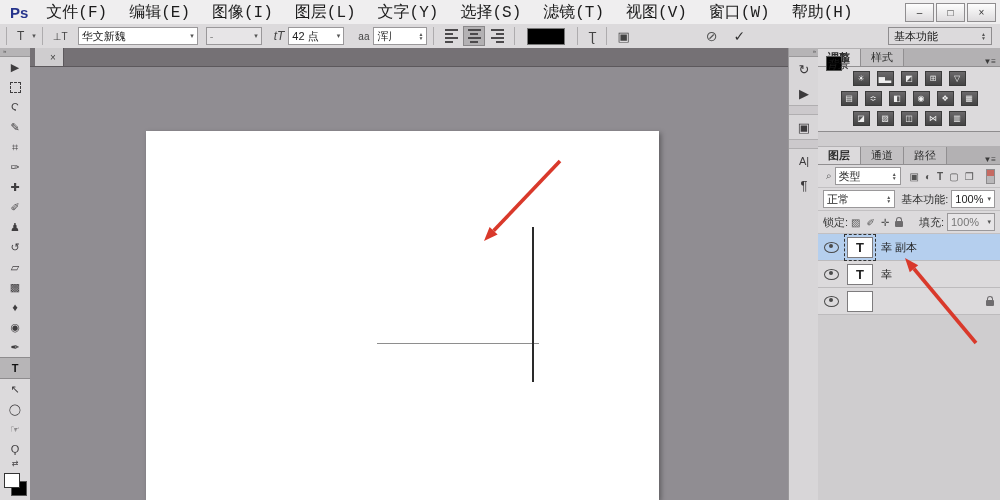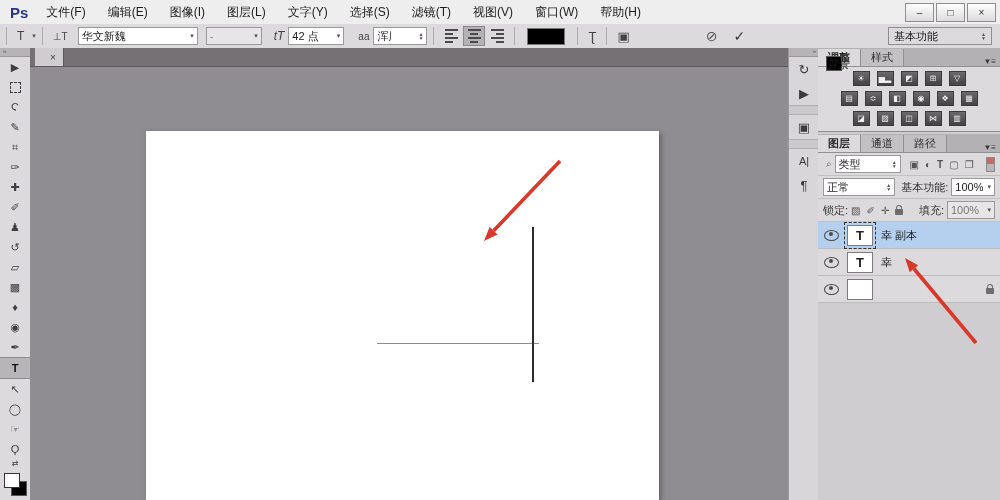--- a/index.html
+++ b/index.html
@@ -3,21 +3,21 @@
 <meta charset="utf-8">
 <style>
   html,body{margin:0;padding:0;}
   body{width:1000px;height:500px;position:relative;overflow:hidden;
        font-family:"Liberation Sans",sans-serif;font-size:11px;color:#222;
        background:#908d92;-webkit-font-smoothing:antialiased;}
   
   .menubar{position:absolute;left:0;top:0;width:1000px;height:24px;background:#efeeef;
            border-bottom:1px solid #9b999b;display:flex;align-items:center;}
   .ps-logo{font-weight:bold;font-size:15px;color:#26348c;margin:0 18px 0 10px;letter-spacing:0;}
-  .menu-item{font-size:12px;color:#1c1c1c;margin-right:22px;cursor:default;}
+  .menu-item{font-size:16px;color:#1c1c1c;margin-right:22px;cursor:default;font-family:Liberation Mono, monospace;}
   .win-controls{margin-left:auto;display:flex;margin-right:4px;}
   .win-btn{width:27px;height:17px;border:1px solid #8f8d8f;background:linear-gradient(#fdfdfd,#dedcde);
            display:flex;align-items:center;justify-content:center;font-size:10px;color:#333;margin-left:2px;}
   
   .optionsbar{position:absolute;left:0;top:24px;width:1000px;height:24px;background:#dcdadc;
               border-bottom:1px solid #949294;display:flex;align-items:center;}
   .opt-sep{width:1px;height:18px;background:#aeacae;margin:0 6px;}
   .opt-icon{color:#444;font-size:12px;margin:0 4px;}
   .combo{background:#fff;border:1px solid #9a989a;height:16px;display:flex;align-items:center;
          padding:0 3px;font-size:11px;color:#222;}
@@ -318,21 +318,21 @@
     </div>
     <div class="adj-row" style="margin-bottom:0;">
       <span class="adj-icon">◪</span>
       <span class="adj-icon">▨</span>
       <span class="adj-icon">◫</span>
       <span class="adj-icon">⋈</span>
       <span class="adj-icon">▥</span>
     </div>
   </div>
 
-  <div class="ptabs" style="margin-top:2px;">
+  <div class="ptabs" style="margin-top:14px;">
     <div class="ptab active">图层</div>
     <div class="ptab">通道</div>
     <div class="ptab">路径</div>
     <span class="pmenu">▼≡</span>
   </div>
   <div class="layers-body">
     <div class="lrow">
       <span class="ficon">⌕</span>
       <div class="combo filter-combo">
         <span class="cval">类型</span>

